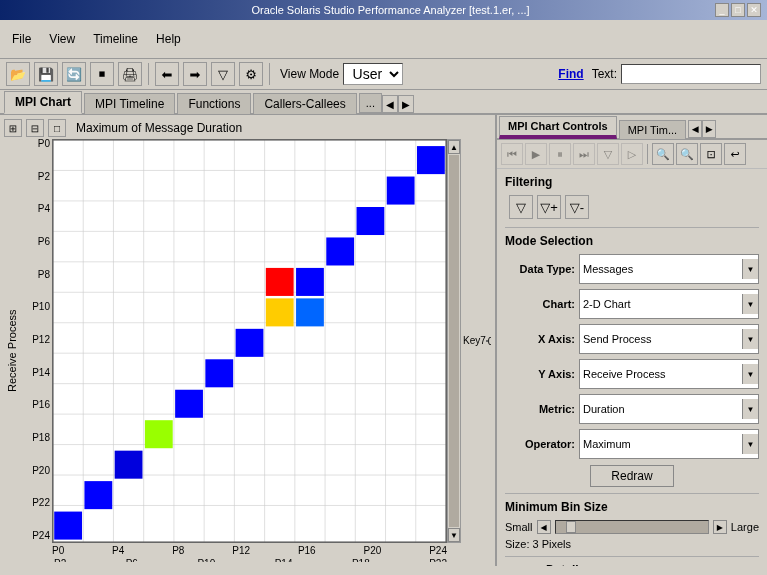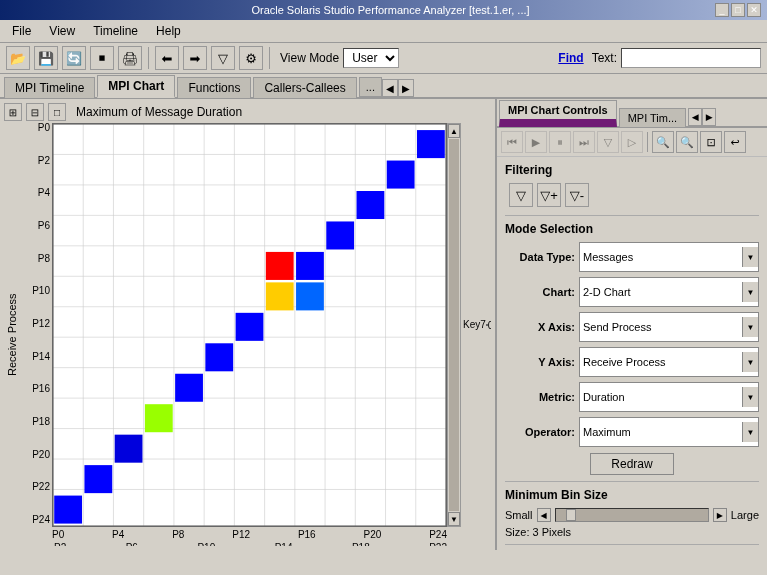--- a/index.html
+++ b/index.html
@@ -25,21 +25,21 @@
       display: flex; align-items: center; justify-content: center;
       cursor: pointer;
     }
 
     
     .menu-bar {
       background: #d4d0c8;
       border-bottom: 1px solid #999;
       display: flex;
       align-items: flex-end;
-      padding: 2px 4px;
+      padding: 10px 4px;
       gap: 2px;
     }
     .menu-item {
       padding: 2px 8px;
       cursor: pointer;
       font-size: 12px;
     }
 
     
     .toolbar {
@@ -55,23 +55,24 @@
       background: #d4d0c8;
       border: 1px solid #999;
       display: flex; align-items: center; justify-content: center;
       cursor: pointer;
       font-size: 13px;
     }
     .toolbar-separator { width: 1px; height: 22px; background: #999; margin: 0 2px; }
     .view-mode-label { font-size: 12px; margin-left: 4px; }
     .view-mode-select {
       padding: 1px 4px;
-      font-size: 12px;
+      font-size: 14px;
       border: 1px inset #999;
       background: white;
+      text-align: right;
     }
     .find-label { font-size: 12px; margin-left: 1px; font-weight: bold; color: #0000cc; text-decoration: underline; cursor: pointer; }
     .text-label { font-size: 12px; margin-left: 4px; }
     .find-input { width: 140px; height: 20px; border: 1px inset #999; font-size: 12px; }
 
     
     .tab-bar {
       background: #d4d0c8;
       display: flex;
       align-items: flex-end;
@@ -296,21 +297,21 @@
       border-bottom: none;
       background: #c0bdb5;
       cursor: pointer;
       font-size: 11px;
       margin-right: 2px;
       position: relative;
       top: 1px;
     }
     .right-tab.active {
       background: #d4d0c8;
-      border-bottom: 8px solid #701a75;
+      border-bottom: 4px solid #701a75;
       font-weight: bold;
       z-index: 1;
     }
     .right-tab-nav { display: flex; }
     .right-tab-nav-btn {
       width: 14px; height: 18px;
       border: 1px solid #999;
       background: #d4d0c8;
       cursor: pointer;
       display: flex; align-items: center; justify-content: center;
@@ -494,22 +495,22 @@
   <select class="view-mode-select">
     <option>User</option>
   </select>
   <span style="flex:1"></span>
   <span class="find-label">Find</span>
   <span class="text-label">Text:</span>
   <input class="find-input" type="text" style="">
 </div>
 
 <div class="tab-bar">
+  <div class="tab active">MPI Chart</div>
   <div class="tab">MPI Timeline</div>
-  <div class="tab active">MPI Chart</div>
   <div class="tab">Functions</div>
   <div class="tab">Callers-Callees</div>
   <div class="tab-more">...</div>
   <div class="tab-nav-btn">◀</div>
   <div class="tab-nav-btn">▶</div>
   <span style="flex:1"></span>
 </div>
 
 <div class="main-content">
 

